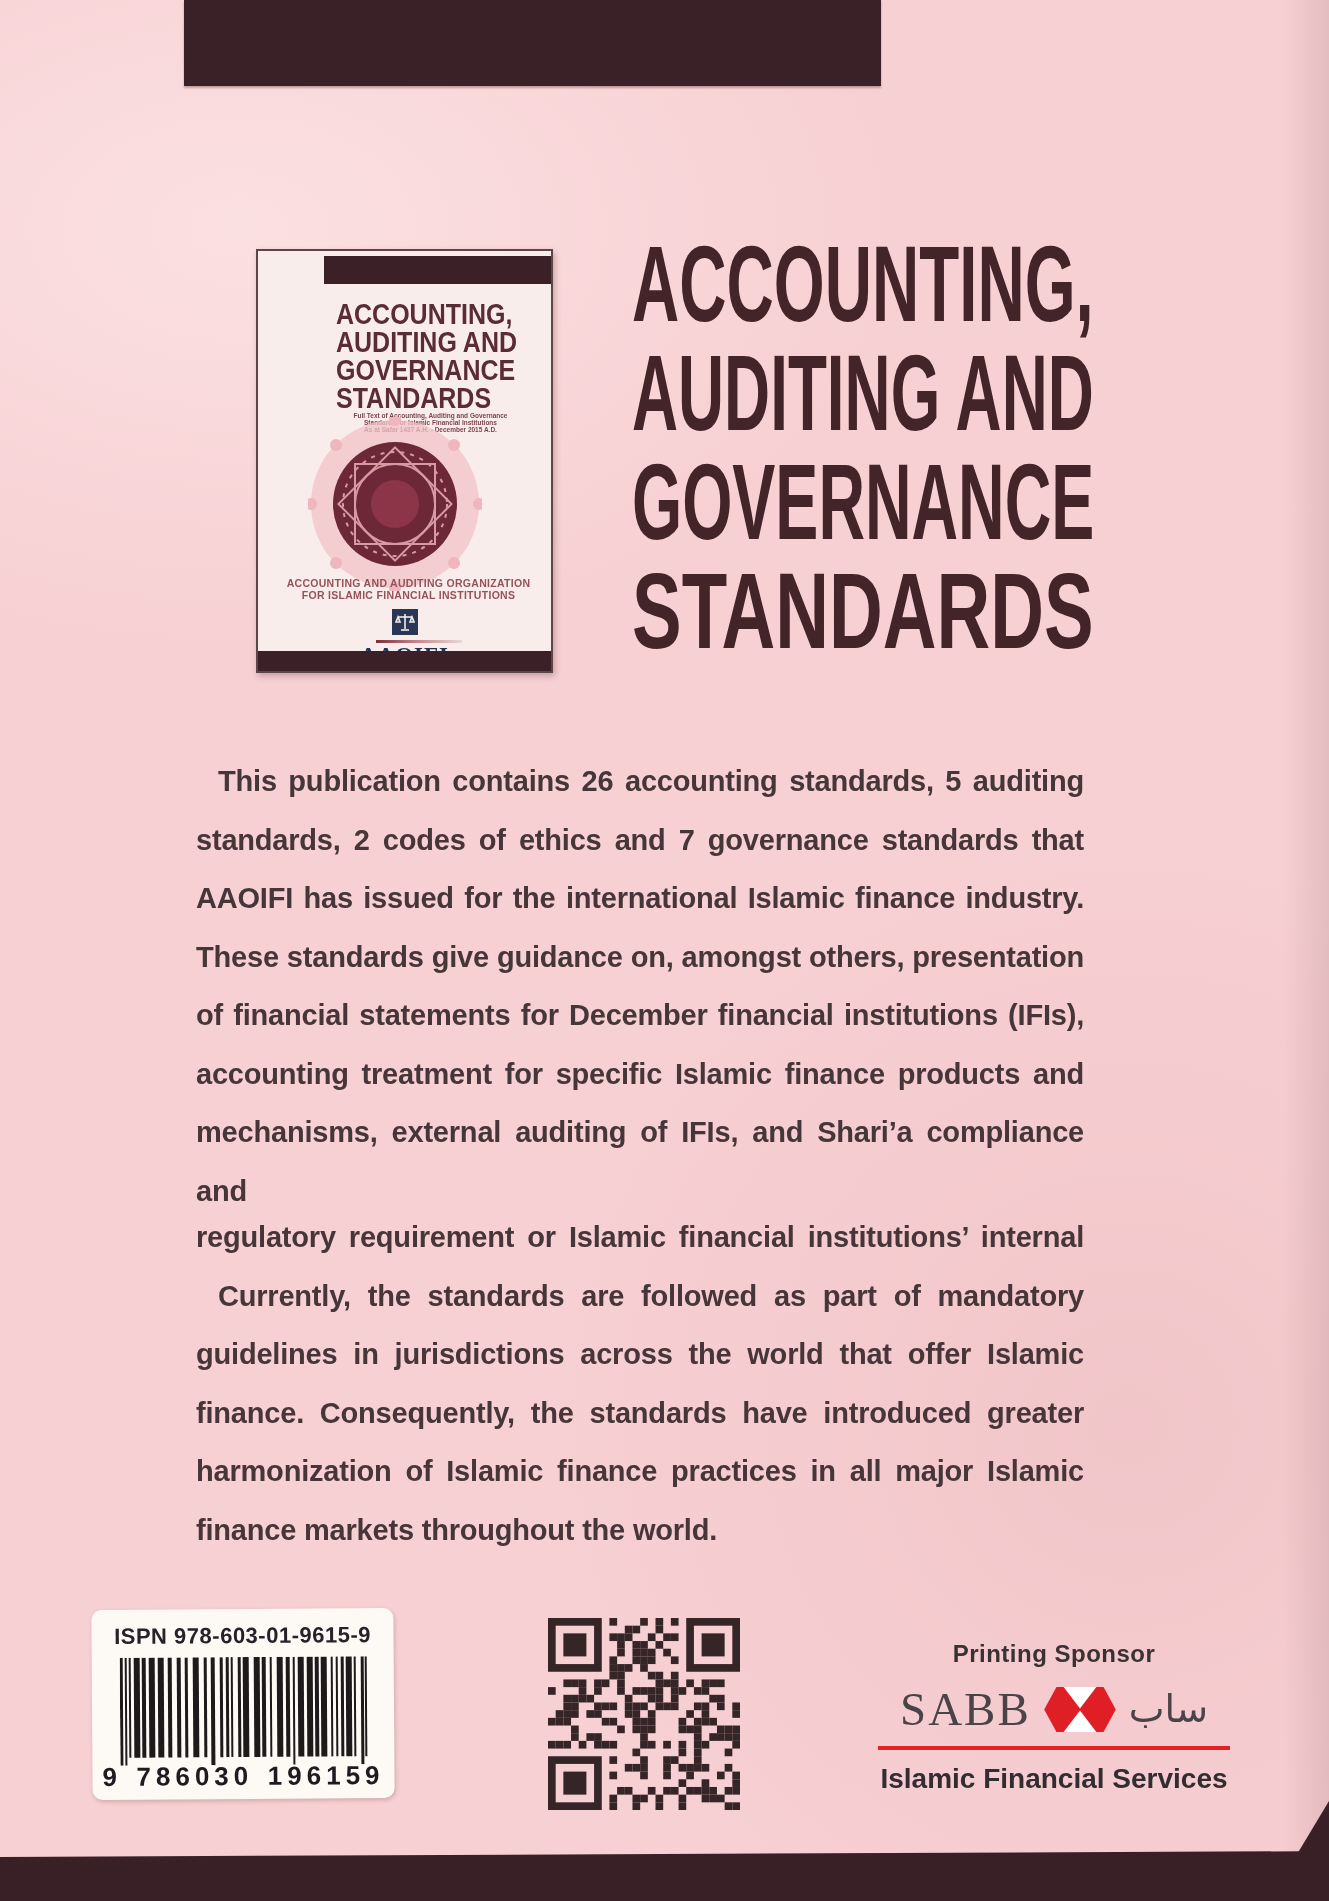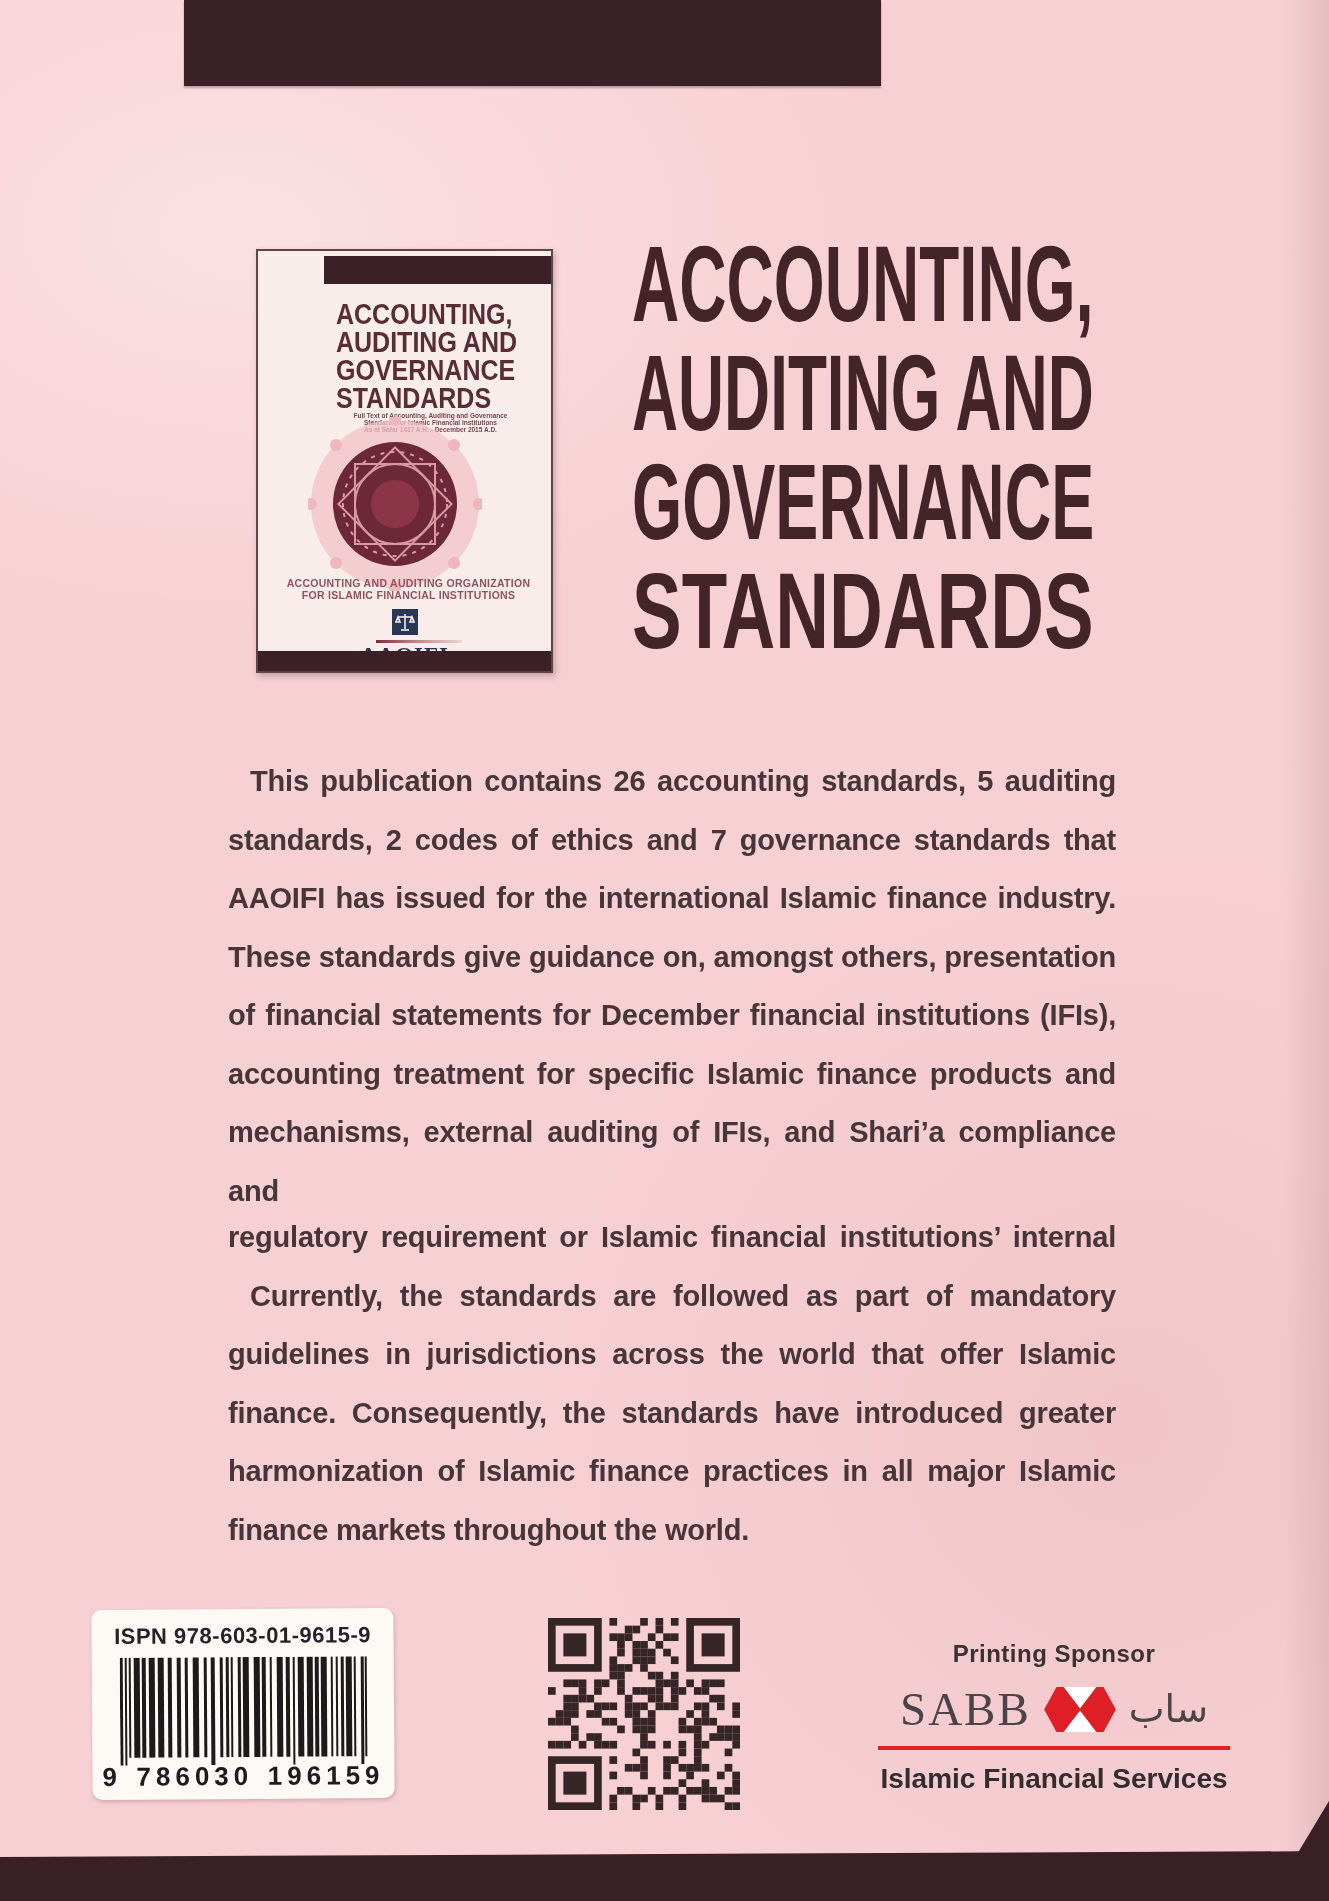--- a/index.html
+++ b/index.html
@@ -33,21 +33,21 @@
   .thumb-logo{position:absolute;left:0;right:0;top:358px;display:flex;align-items:center;justify-content:center;gap:8px;flex-direction:column;}
   .aaoifi-sq{width:26px;height:26px;background:#2a3655;display:flex;align-items:center;justify-content:center;}
   .aaoifi-txt{font-family:"Liberation Serif",serif;font-weight:bold;font-size:23px;color:#243152;letter-spacing:1px;}
   .aaoifi-bar{position:absolute;left:118px;top:389px;width:86px;height:3px;
     background:linear-gradient(to right,#7c2f3a,#c98a91,#e9d8d6);}
   
   .main-title{left:632px;top:216px;width:462px;color:#432428;font-weight:bold;}
   .main-title .fitx{font-size:86px;line-height:109px;}
   .fitx{display:block;white-space:nowrap;transform-origin:left top;}
   
-  .para{left:228px;width:888px;color:#473639;font-weight:bold;font-size:29px;line-height:58.5px;letter-spacing:-0.2px;}
+  .para{left:196px;width:888px;color:#473639;font-weight:bold;font-size:29px;line-height:58.5px;letter-spacing:-0.2px;}
   .p1{top:752px;}
   .p2{top:1208px;}
   .pline{text-align:justify;text-align-last:justify;}
   .pfirst{text-indent:22px;}
   .plast{text-align-last:left;}
   
   .isbn{left:92px;top:1609px;width:302px;height:190px;background:#fdfaf6;border-radius:10px;
     box-shadow:1px 2px 4px rgba(100,50,55,.25);transform:rotate(-0.4deg);}
   .isbn-label{position:absolute;left:0;right:0;top:14px;text-align:center;color:#26222a;
     font-weight:bold;font-size:22px;letter-spacing:.5px;}

